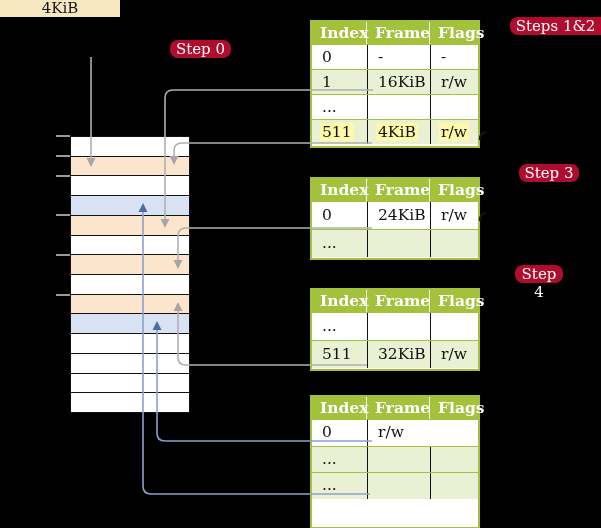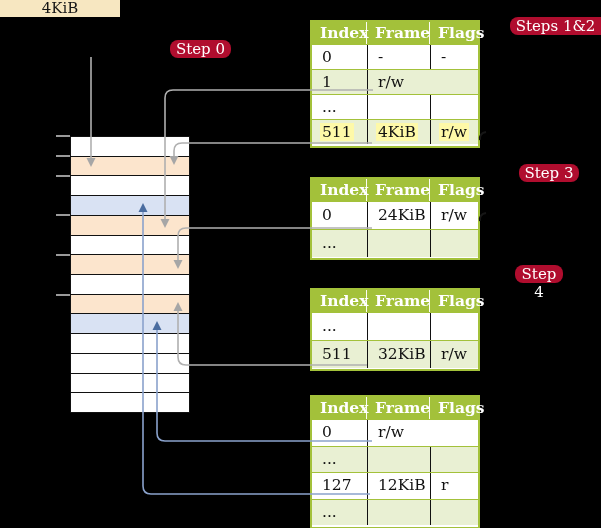--- a/index.html
+++ b/index.html
@@ -107,20 +107,21 @@
     <div class="th c2">Frame</div>
     <div class="th c3">Flags</div>
   </div>
   <div class="tr">
     <div class="td c1"><span class="hl">0</span></div>
     <div class="td c2"><span class="hl">-</span></div>
     <div class="td c3"><span class="hl">-</span></div>
   </div>
   <div class="tr shaded">
     <div class="td c1"><span class="hl">1</span></div>
+    <div class="td c2"><span class="hl">16KiB</span></div>
     <div class="td c3"><span class="hl">r/w</span></div>
   </div>
   <div class="tr">
     <div class="td c1"><span class="hl">...</span></div>
     <div class="td c2"><span class="hl"></span></div>
     <div class="td c3"><span class="hl"></span></div>
   </div>
   <div class="tr shaded highlight">
     <div class="td c1"><span class="hl">511</span></div>
     <div class="td c2"><span class="hl">4KiB</span></div>
@@ -171,25 +172,20 @@
     <div class="th c3">Flags</div>
   </div>
   <div class="tr">
     <div class="td c1"><span class="hl">0</span></div>
     <div class="td c3"><span class="hl">r/w</span></div>
   </div>
   <div class="tr shaded">
     <div class="td c1"><span class="hl">...</span></div>
     <div class="td c2"><span class="hl"></span></div>
     <div class="td c3"><span class="hl"></span></div>
-  </div>
-  <div class="tr">
-    <div class="td c1"><span class="hl">127</span></div>
-    <div class="td c2"><span class="hl">12KiB</span></div>
-    <div class="td c3"><span class="hl">r</span></div>
   </div>
   <div class="tr shaded">
     <div class="td c1"><span class="hl">...</span></div>
     <div class="td c2"><span class="hl"></span></div>
     <div class="td c3"><span class="hl"></span></div>
   </div>
 </div>
 
 <svg id="overlay" viewBox="0 0 601 528" xmlns="http://www.w3.org/2000/svg">
 

